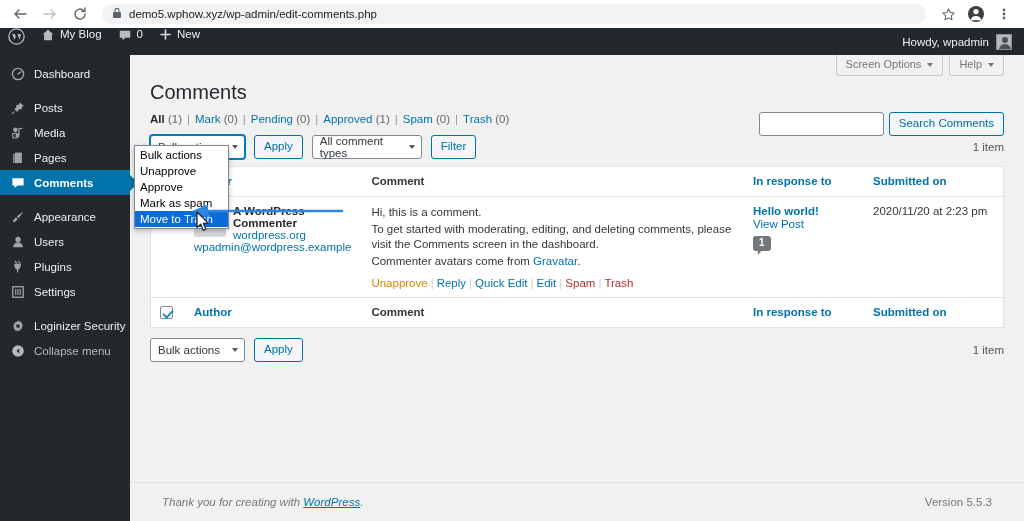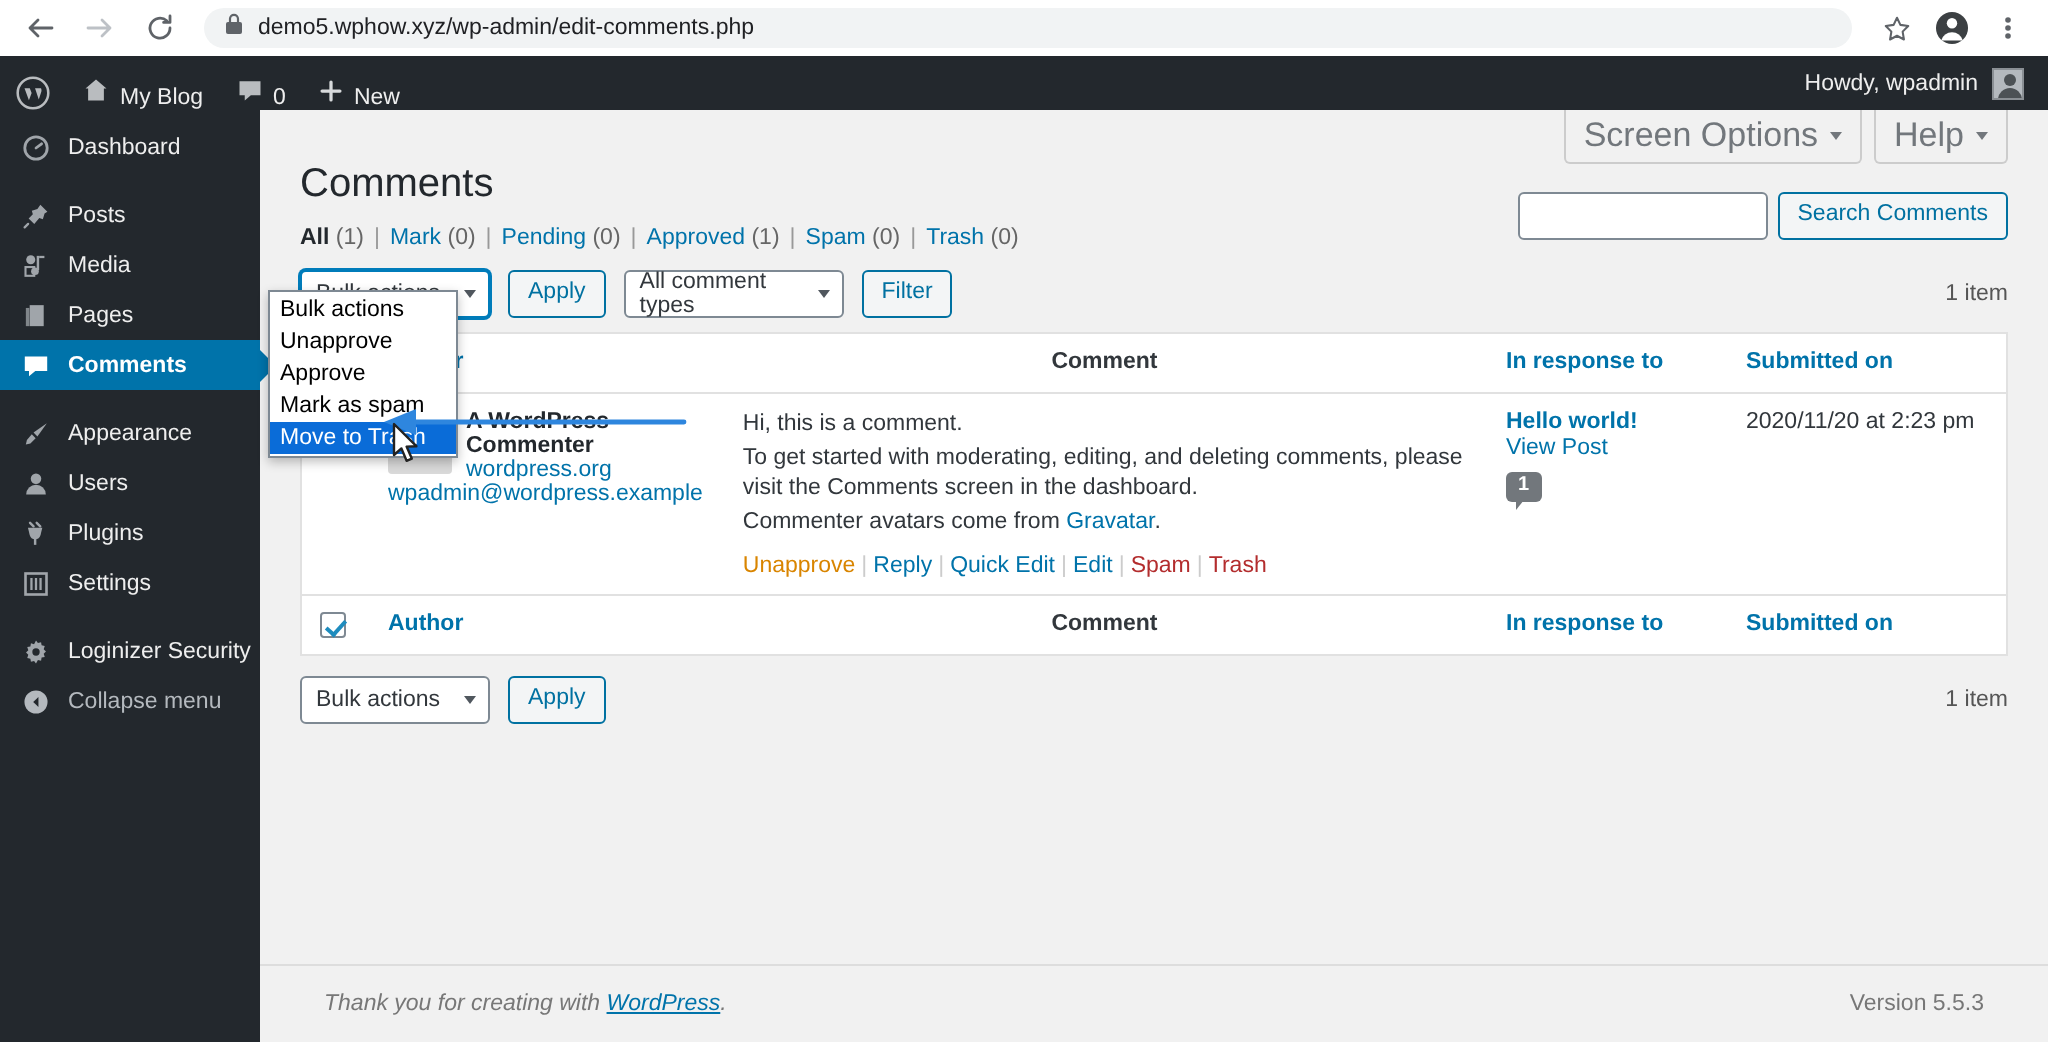--- a/index.html
+++ b/index.html
@@ -31,21 +31,21 @@
   }
   .chrome-right { display:flex; align-items:center; gap:4px; flex:0 0 auto; }
 
   
   #adminbar {
     height:27px; background:#23282d; color:#eeeeee;
     display:flex; align-items:center; font-size:11.5px;
     position:relative; z-index:25;
   }
   .ab-item {
-    display:flex; align-items:flex-end; gap:5px; height:27px;
+    display:flex; align-items:flex-start; gap:5px; height:27px;
     padding:0 8px; color:#eee; white-space:nowrap;
   }
   .ab-item .lbl { font-size:11.5px; }
   #adminbar .spacer { flex:1 1 auto; }
   #howdy { display:flex; align-items:center; gap:7px; padding-right:12px; }
   #howdy .avatar-sq {
     width:16px; height:16px; background:#b4b9be;
     border:1px solid #8a8f94; display:block;
     position:relative; overflow:hidden;
   }
@@ -90,21 +90,21 @@
   
   #wpbody {
     flex:1 1 auto; background:#f1f1f1; position:relative;
     padding:10px 20px 0 20px; overflow:hidden;
   }
   #screen-meta-links {
     position:absolute; right:20px; top:0px; display:flex; gap:6px;
   }
   .meta-toggle {
     background:#f1f1f1; border:1px solid #ccc; border-top:none;
-    border-radius:0 0 3px 3px; font-size:17px; color:#72777c;
+    border-radius:0 0 3px 3px; font-size:11px; color:#72777c;
     padding:4px 9px 5px 9px; display:flex; align-items:center; gap:6px;
     line-height:1;
   }
   .caret-dn {
     width:0;height:0;border-style:solid;border-width:4px 3.5px 0 3.5px;
     border-color:#72777c transparent transparent transparent; display:inline-block;
   }
 
   h1#page-title {
     font-size:20px; font-weight:400; color:#23282d;
@@ -115,21 +115,21 @@
     font-size:11.5px; color:#444; margin:3px 0 9px 0;
     display:flex; align-items:flex-start; gap:0px; flex-wrap:nowrap;
   }
   #subsubsub .link { color:#0073aa; }
   #subsubsub .link.current { color:#23282d; font-weight:600; }
   #subsubsub .cnt { color:#666; }
   #subsubsub .sep { color:#999; margin:0 5px; }
 
   
   #search-area {
-    position:absolute; right:20px; top:41px; display:flex; gap:5px; align-items:center;
+    position:absolute; right:20px; top:57px; display:flex; gap:5px; align-items:center;
   }
   #comment-search-input {
     width:125px; height:24px; border:1px solid #7e8993; border-radius:3px;
     background:#fff; font-size:11.5px; padding:0 6px; color:#32373c;
     outline:none; font-family:"Liberation Sans", sans-serif;
   }
   .btn-secondary {
     background:#f3f5f6; border:1px solid #0071a1; color:#0071a1;
     border-radius:3px; font-size:11.5px; height:24px; padding:0 9px;
     cursor:pointer; font-family:"Liberation Sans", sans-serif; line-height:1;
@@ -183,21 +183,21 @@
   }
   tfoot th { border-bottom:none; border-top:1px solid #e1e1e1; }
   th.col-cb { width:26px; padding-left:9px; padding-right:0; }
   th.col-author, td.col-author { width:150px; }
   th.col-comment, td.col-comment { width:auto; }
   th.col-response, td.col-response { width:120px; }
   th.col-date, td.col-date { width:140px; }
   thead th.col-author, tfoot th.col-author { color:#0073aa; }
   thead th.col-response, tfoot th.col-response,
   thead th.col-date, tfoot th.col-date { color:#0073aa; }
-  thead th.col-comment, tfoot th.col-comment { color:#32373c;text-align:center; }
+  thead th.col-comment, tfoot th.col-comment { color:#32373c; }
 
   td { padding:8px 10px; }
   .cb-box {
     width:13px; height:13px; border:1px solid #7e8993; border-radius:2px;
     background:#fff; display:inline-block; position:relative; vertical-align:top;
   }
   .cb-box.checked:after {
     content:""; position:absolute; left:3.5px; top:0.5px; width:4px; height:8px;
     border:solid #1e8cbe; border-width:0 2px 2px 0; transform:rotate(42deg);
   }

